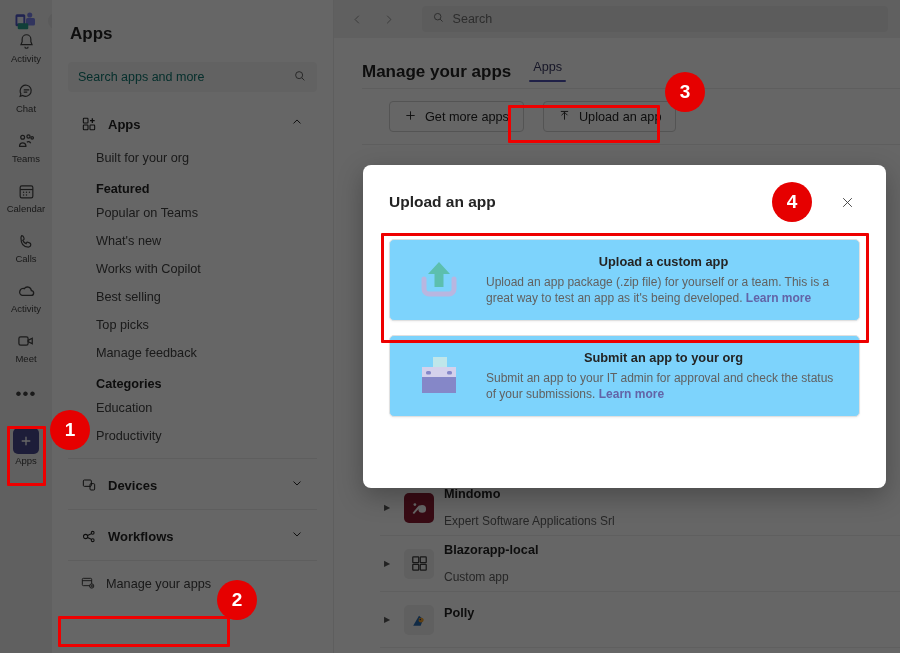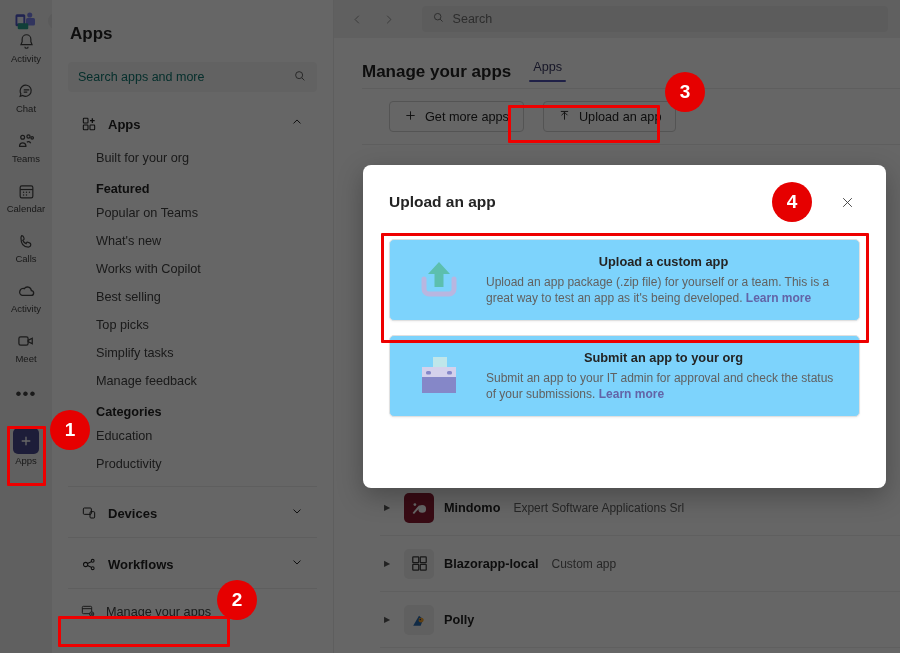--- a/index.html
+++ b/index.html
@@ -126,21 +126,21 @@
   .app-row {
     height: 56px; display: flex; align-items: center; gap: 10px;
     border-bottom: 1px solid #ededed; padding-right: 18px;
   }
   .row-caret { width: 14px; color: #555; font-size: 8px; text-align: center; }
   .row-icon {
     width: 30px; height: 30px; border-radius: 5px; flex: 0 0 30px;
     display: flex; align-items: center; justify-content: center;
     overflow: hidden;
   }
-  .row-txt { display: flex; gap: 13px; }
+  .row-txt { display: flex; flex-direction: column; gap: 13px; }
   .row-name { font-size: 12.7px; font-weight: 700; color: #242424; }
   .row-sub { font-size: 12px; color: #616161; }
 
   
   .scrim { position: absolute; inset: 0; background: rgba(0,0,0,0.60); z-index: 40; }
 
   
   .modal {
     position: absolute; left: 363px; top: 165px;
     width: 523px; height: 323px;
@@ -313,21 +313,20 @@
         </span>
       </div>
 
       <div class="nav-link">Built for your org</div>
       <div class="nav-head">Featured</div>
       <div class="nav-link">Popular on Teams</div>
       <div class="nav-link">What's new</div>
       <div class="nav-link">Works with Copilot</div>
       <div class="nav-link">Best selling</div>
       <div class="nav-link">Top picks</div>
-      <div class="nav-link">Simplify tasks</div>
       <div class="nav-link">Manage feedback</div>
       <div class="nav-head">Categories</div>
       <div class="nav-link">Education</div>
       <div class="nav-link">Productivity</div>
 
       <div class="panel-divider"></div>
       <div class="panel-section" style="margin-top:6px;">
         <span class="s-ico">
           <svg width="16" height="16" viewBox="0 0 24 24" fill="none" stroke="#242424" stroke-width="1.5">
             <rect x="3.5" y="4.5" width="12" height="9.5" rx="1.5"></rect>

